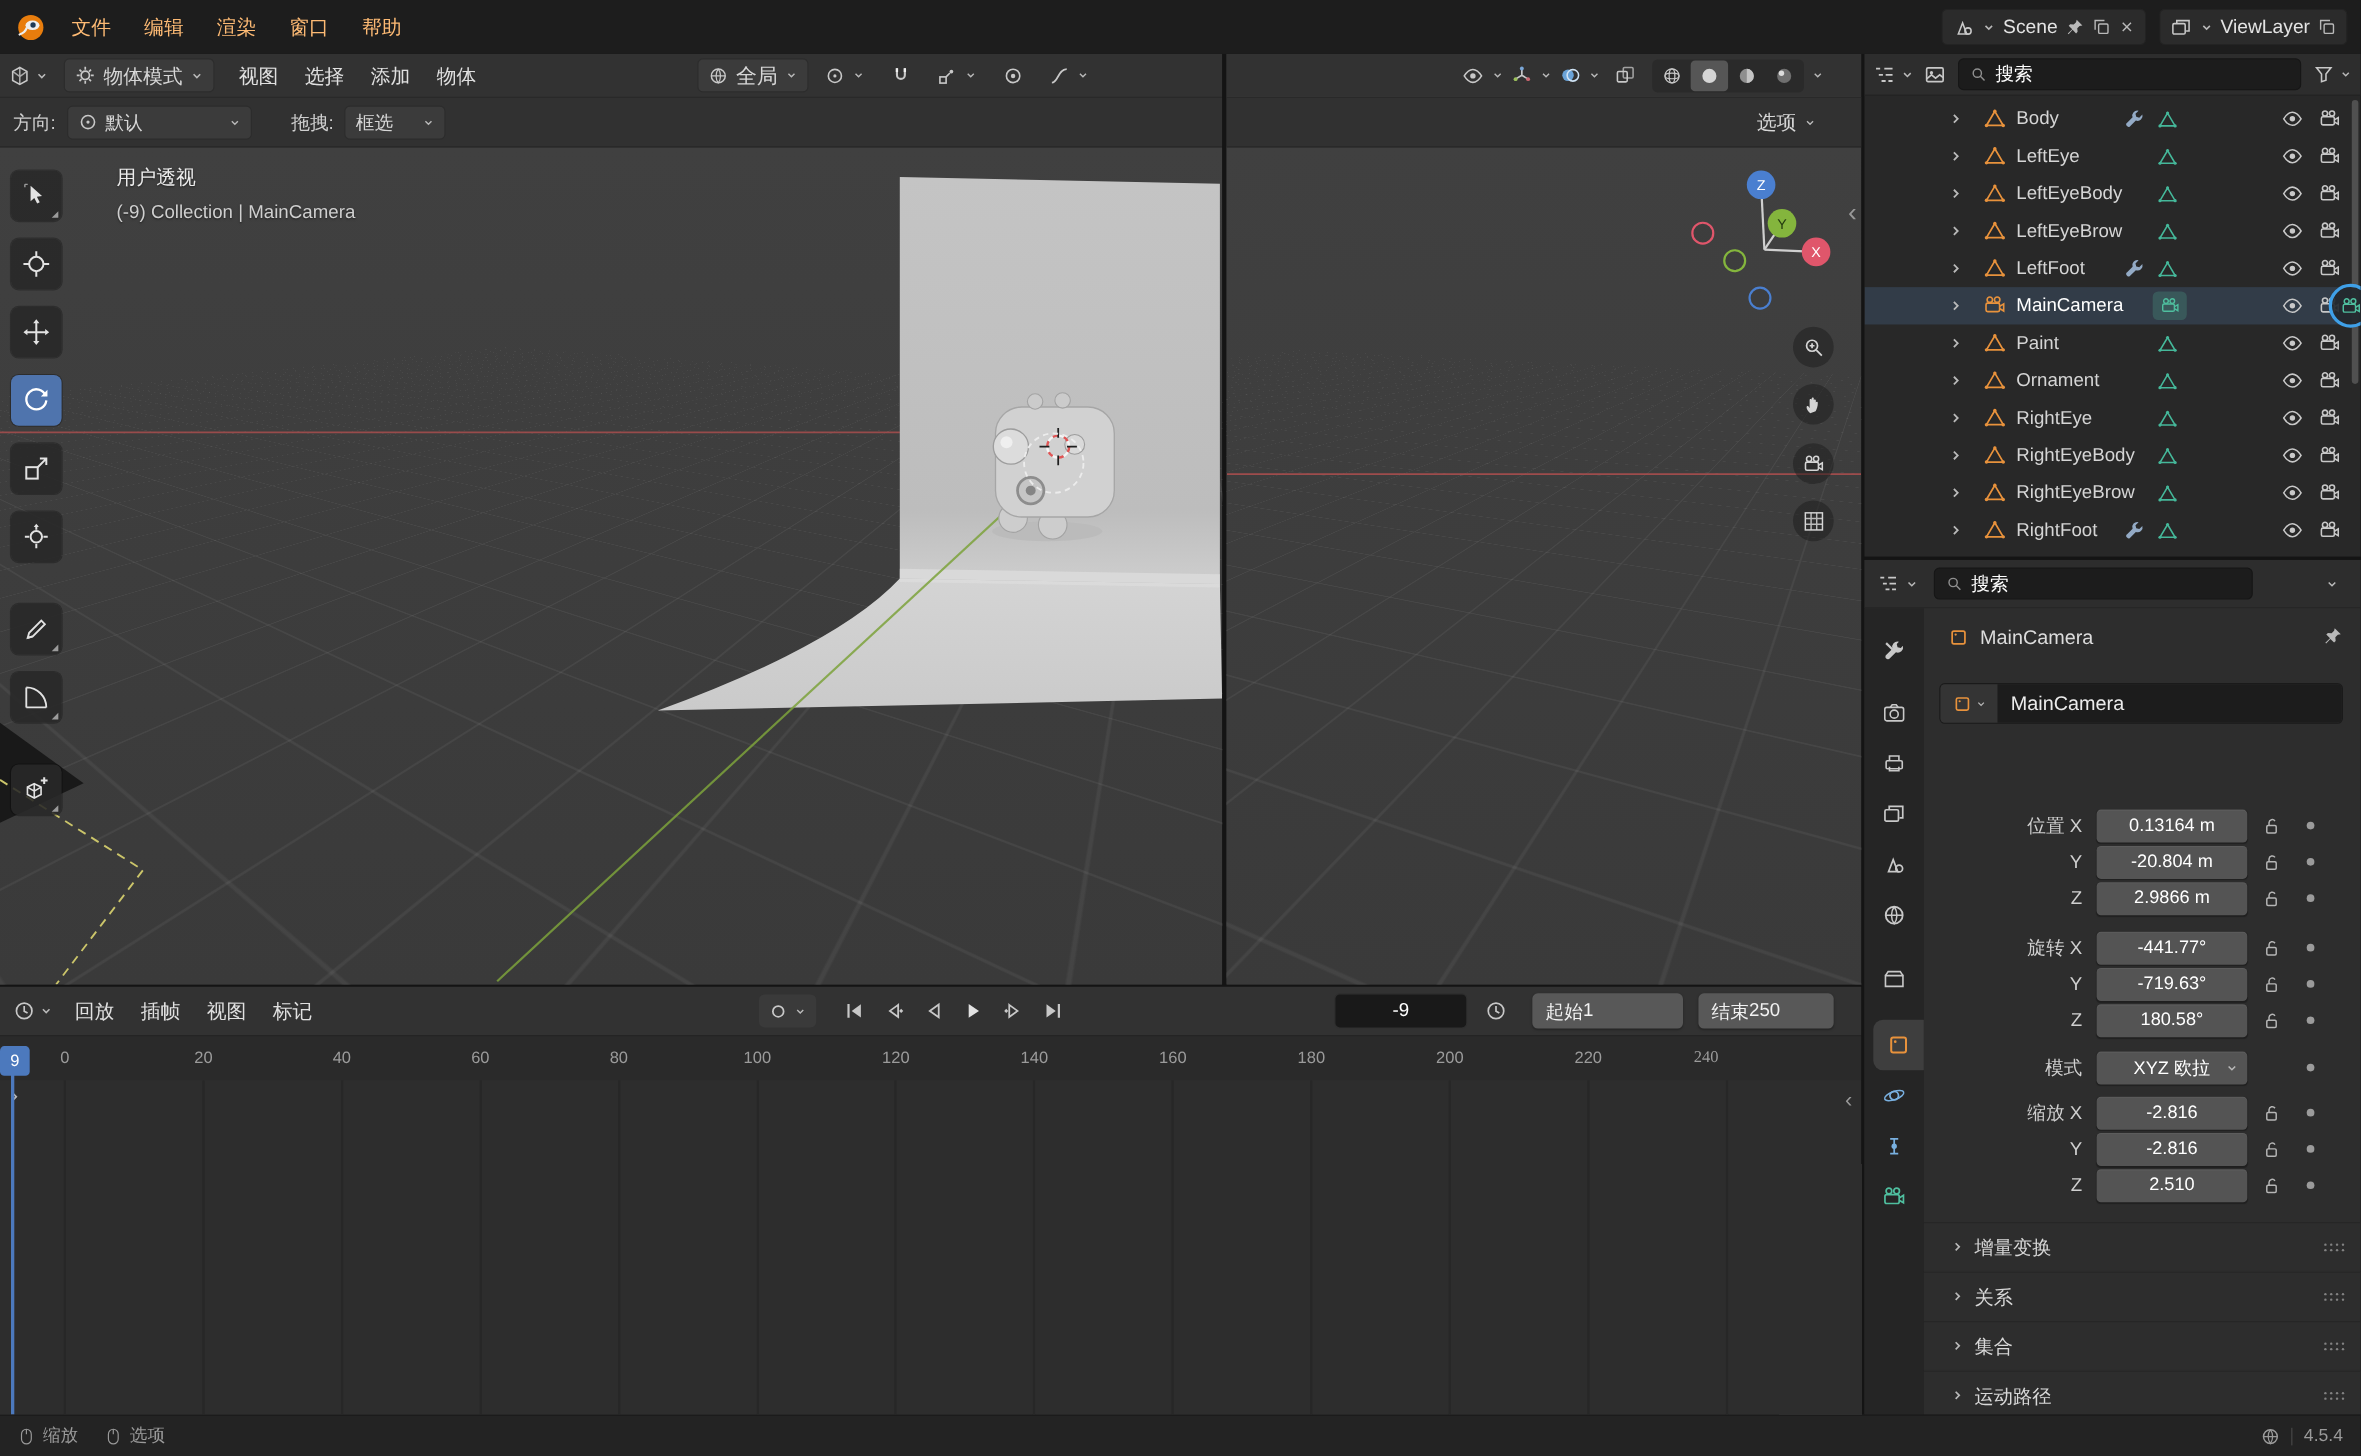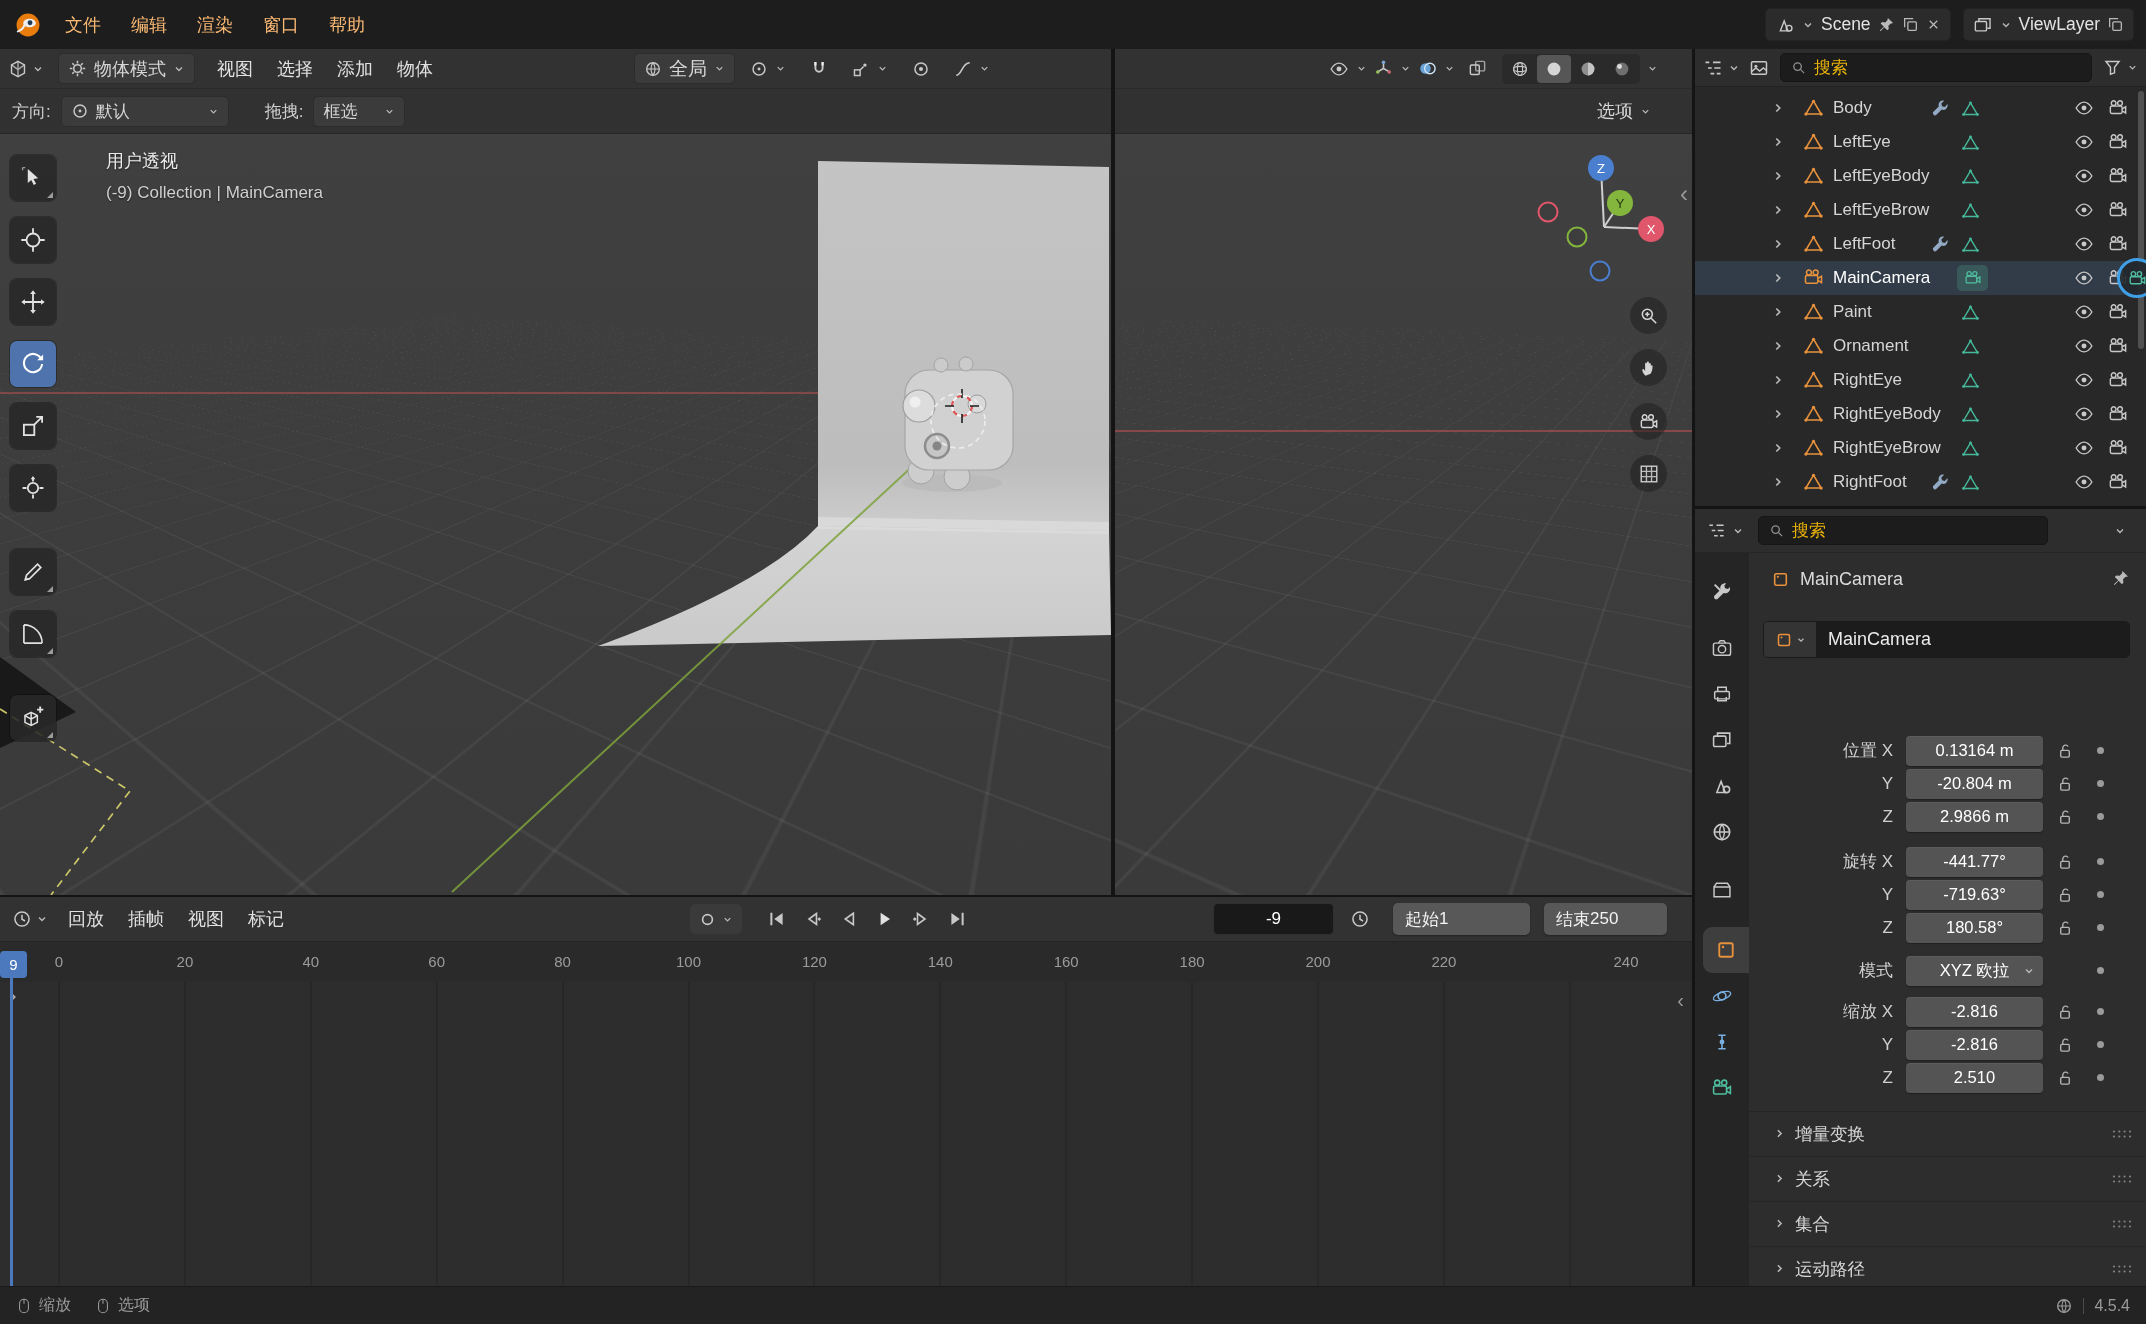--- a/index.html
+++ b/index.html
@@ -56,21 +56,21 @@
 .tgrid{position:absolute;top:0;bottom:0;width:2px;background:#272727}
 .tbtn{width:33px;height:30px;border-radius:4px;display:flex;align-items:center;justify-content:center}
 .recbtn{display:flex;align-items:center;gap:6px;height:30px;padding:0 9px;background:#3a3a3a;border-radius:5px;margin-right:14px}
 .framefield{position:absolute;left:1213px;top:6px;width:121px;height:32px;background:#191919;border:1px solid #303030;border-radius:5px;color:#fff;display:flex;align-items:center;justify-content:center;font-size:17px}
 .rangefield{position:absolute;top:6px;height:32px;background:#585858;border-radius:5px;display:flex;align-items:center;justify-content:flex-start;padding:0 12px;color:#f2f2f2;font-size:17px;box-shadow:0 1px 2px rgba(0,0,0,.3)}
 .playlabel{position:absolute;left:0;top:9px;width:27px;height:27px;background:#4c79bd;color:#fff;font-size:15px;border-radius:4px;display:flex;align-items:center;justify-content:center;z-index:3}
 .playline{position:absolute;left:10px;top:80px;width:3px;height:309px;background:#4c79bd;z-index:2}
 
 #outliner{position:absolute;left:1695px;top:49px;width:451px;height:457px;background:#282828;overflow:hidden}
 .o-header{height:38px;background:#2d2d2d;display:flex;align-items:center;padding:0 8px;gap:5px;border-bottom:1px solid #222}
-.sfield{height:29px;background:#1c1c1c;border:1px solid #161616;border-radius:5px;display:flex;align-items:center;gap:8px;padding:0 10px;color:#eab308;font-size:17px;flex:1}
+.sfield{height:29px;background:#1c1c1c;border:1px solid #161616;border-radius:5px;display:flex;align-items:center;gap:8px;padding:0 10px;color:#ffffff;font-size:17px;flex:1}
 #outliner-rows{position:absolute;left:0;top:42px;right:0}
 .orow{position:relative;height:34px}
 .orow.active{background:rgba(82,120,168,.26)}
 .orow .nm{position:absolute;left:138px;top:0;height:34px;display:flex;align-items:center;font-size:17px;color:#d5d5d5;white-space:nowrap}
 .oico{position:absolute;top:7px;width:22px;height:20px;display:flex;align-items:center;justify-content:center}
 .chip{position:absolute;left:262px;top:4px;width:31px;height:26px;border-radius:5px;background:rgba(80,170,145,.25);display:flex;align-items:center;justify-content:center}
 .curring{position:absolute;left:422px;top:-3px;width:40px;height:40px;border-radius:50%;border:3px solid #3fa0e8;background:rgba(35,40,46,.92);display:flex;align-items:center;justify-content:center;z-index:2}
 .oscroll{position:absolute;right:2px;top:42px;width:6px;height:258px;background:#575757;border-radius:3px;opacity:.85}
 
 #props{position:absolute;left:1695px;top:509px;width:451px;height:777px;background:#2d2d2d;overflow:hidden}
@@ -694,21 +694,21 @@
         <div class="tick" style="left: 310.8px;">40</div>
         <div class="tick" style="left: 436.7px;">60</div>
         <div class="tick" style="left: 562.6px;">80</div>
         <div class="tick" style="left: 688.5px;">100</div>
         <div class="tick" style="left: 814.4px;">120</div>
         <div class="tick" style="left: 940.3px;">140</div>
         <div class="tick" style="left: 1066.2px;">160</div>
         <div class="tick" style="left: 1192.1px;">180</div>
         <div class="tick" style="left: 1318px;">200</div>
         <div class="tick" style="left: 1443.9px;">220</div>
-        <div class="tick" style="left: 1626px;">240</div>
+        <div class="tick" style="left: 1551px; font-family: Liberation Serif, serif;">240</div>
       </div>
     <div class="playline"></div>
     <div class="t-body">
       <span class="icon abs" style="left:6px;top:8px;width:14px;height:14px">
           <svg viewBox="0 0 12 12">
             <path d="M4.5 3l3 3-3 3" stroke="#b9b9b9" stroke-width="1.4" fill="none"></path>
           </svg>
         </span>
       <span class="collapse-arrow" style="right:8px;top:8px;font-size:20px">‹</span>
     <div class="tgrid" style="left: 58px;"></div>

